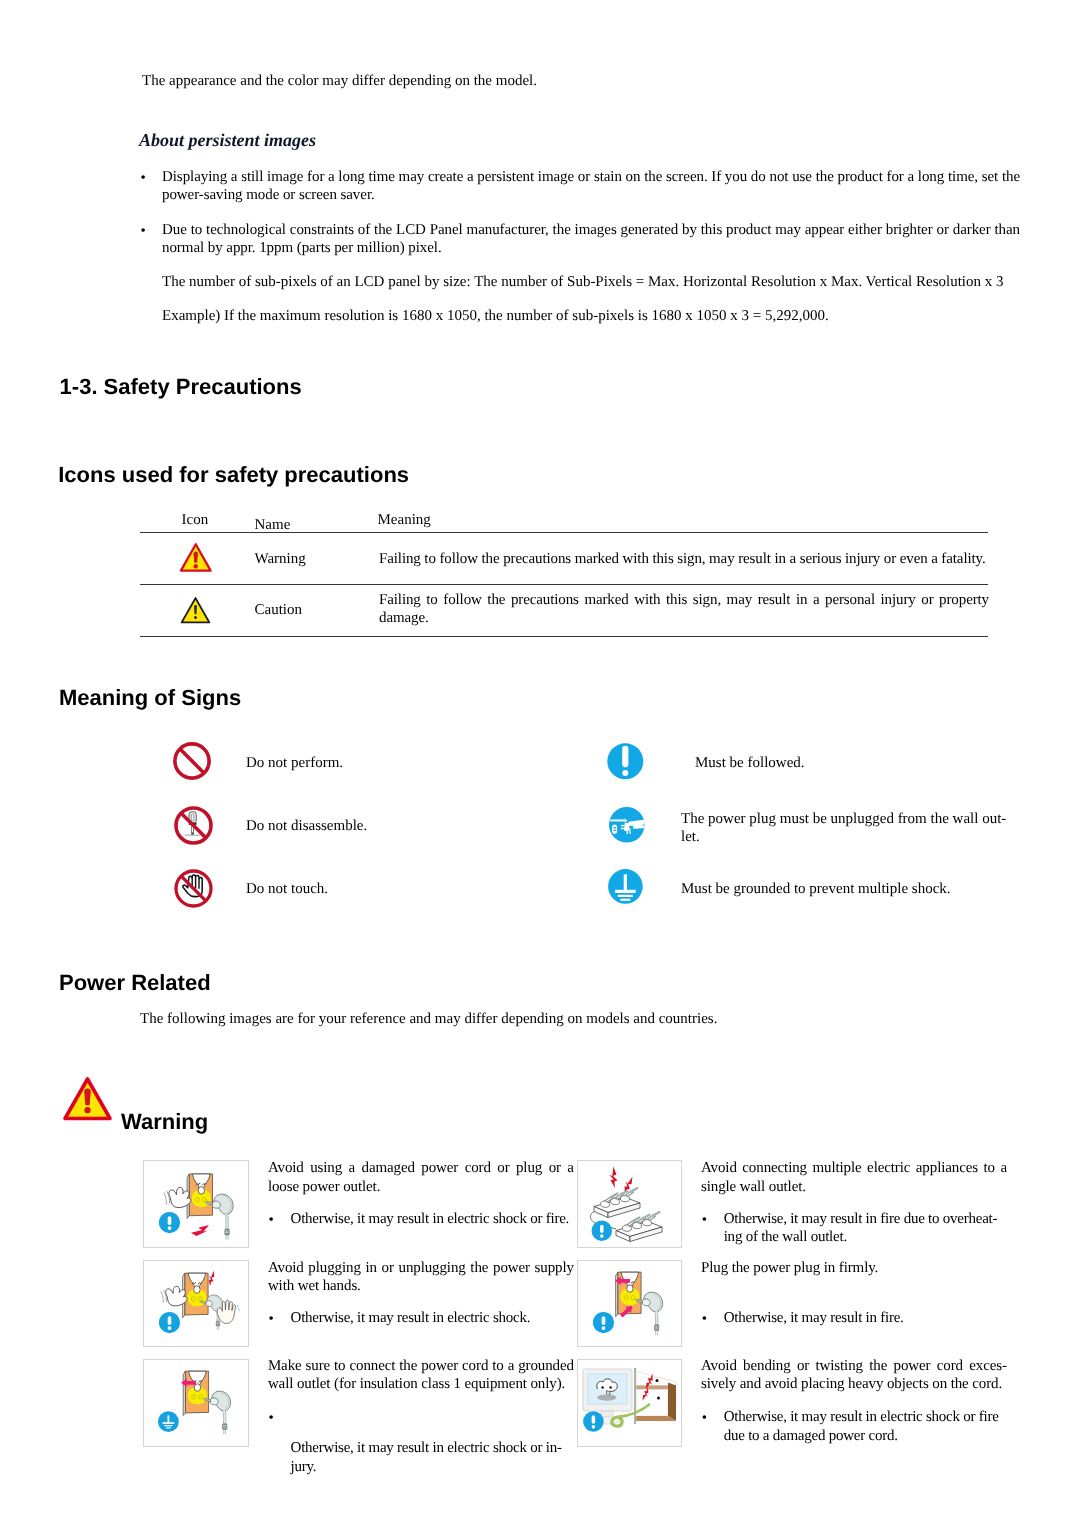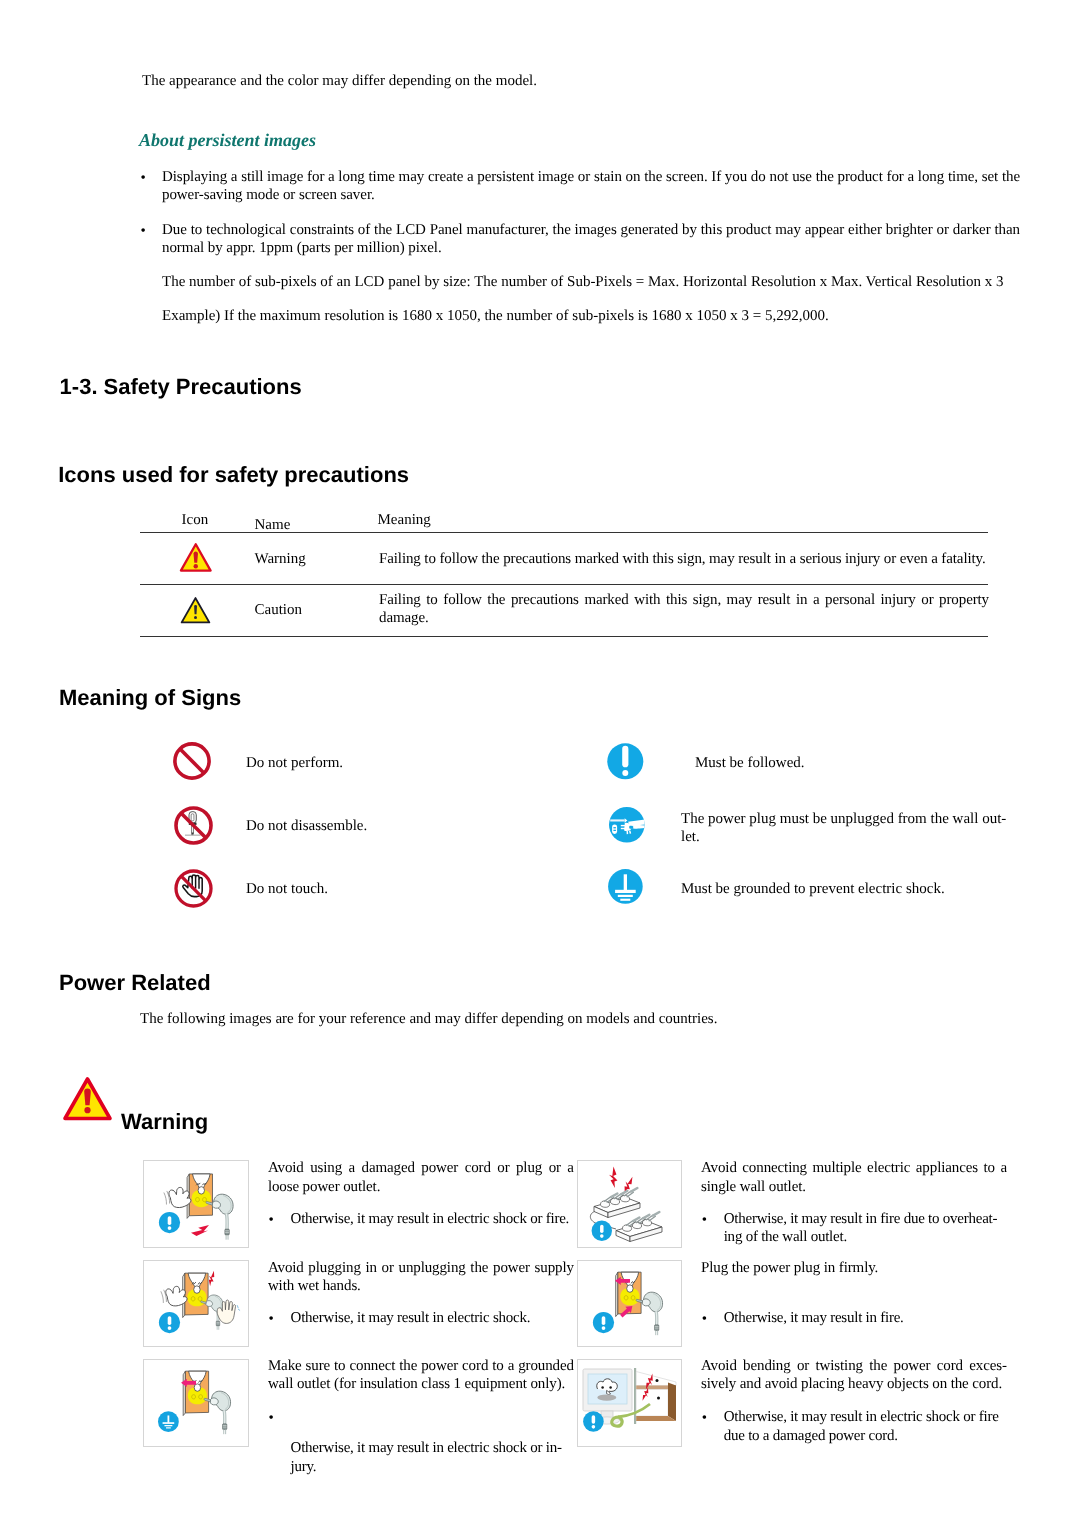--- a/index.html
+++ b/index.html
@@ -3,21 +3,21 @@
 <meta charset="utf-8">
 <style>
   html,body{margin:0;padding:0;background:#fff;}
   body{width:1080px;height:1527px;font-family:"Liberation Serif",serif;color:#000;overflow:hidden;-webkit-font-smoothing:antialiased;text-rendering:geometricPrecision;}
   .page{position:relative;width:1080px;height:1527px;background:#fff;filter:opacity(1);}
   .abs{position:absolute;}
 
   .ser{position:absolute;font-family:"Liberation Serif",serif;font-size:15px;line-height:18.4px;color:#000;}
   .just{text-align:justify;text-justify:inter-word;letter-spacing:-0.115px;}
   .h2{position:absolute;font-family:"Liberation Sans",sans-serif;font-weight:bold;font-size:22px;line-height:20px;color:#000;}
-  .subh{position:absolute;font-family:"Liberation Serif",serif;font-weight:bold;font-style:italic;font-size:18px;line-height:20px;color:#0f766e;}
+  .subh{position:absolute;font-family:"Liberation Serif",serif;font-weight:bold;font-style:italic;font-size:18px;line-height:20px;color:#0f172a;}
 
   .bulwrap{position:absolute;}
   .bulwrap .dot{position:absolute;left:0.5px;top:1px;font-family:"Liberation Serif",serif;font-size:15px;line-height:18.4px;}
   .bulwrap .txt{position:absolute;left:22px;top:0;font-family:"Liberation Serif",serif;font-size:15px;line-height:18.4px;text-align:justify;letter-spacing:-0.07px;}
 
   .bultxt{letter-spacing:-0.24px;}
   .hrule{position:absolute;left:140px;width:848px;height:1.3px;background:#333;}
   .imgbox{position:absolute;border:1px solid #d5d5d5;background:#fff;box-sizing:border-box;overflow:hidden;}
   .imgbox svg{display:block;}
 </style>
@@ -163,21 +163,21 @@
       <svg width="35" height="35" viewBox="0 0 35 35">
         <circle cx="17.4" cy="17.4" r="17.3" fill="#12a8e5"></circle>
         <g fill="#fff">
           <rect x="15.7" y="5.3" width="3.3" height="16.0"></rect>
           <rect x="7.1" y="20.8" width="20.6" height="3.2"></rect>
           <rect x="9.8" y="25.8" width="15.0" height="2.2"></rect>
           <rect x="12.3" y="29.7" width="10.0" height="2.1"></rect>
         </g>
       </svg>
     </div>
-    <div class="ser" style="left:681px;top:879.7px;">Must be grounded to prevent electric shock.</div>
+    <div class="ser" style="left:681px;top:879.7px;">Must be grounded to prevent multiple shock.</div>
   </div>
 
   <div class="h2" style="left:59px;top:972.9px;">Power Related</div>
   <div class="ser" style="left:140px;top:1009.5px;">The following images are for your reference and may differ depending on models and countries.</div>
 
   <div class="abs" style="left:62px;top:1076px;">
     <svg width="51" height="46" viewBox="0 0 51 46">
       <path d="M25.5 3 L48 42.5 L3 42.5 Z" fill="#ffe500" stroke="#e00020" stroke-width="3.6" stroke-linejoin="round"></path>
       <path d="M22.2 15.8 a3.3 3.3 0 0 1 6.6 0 l-1.2 13.4 h-4.2 z" fill="#d31421"></path>
       <circle cx="25.5" cy="34.2" r="3.1" fill="#d31421"></circle>

